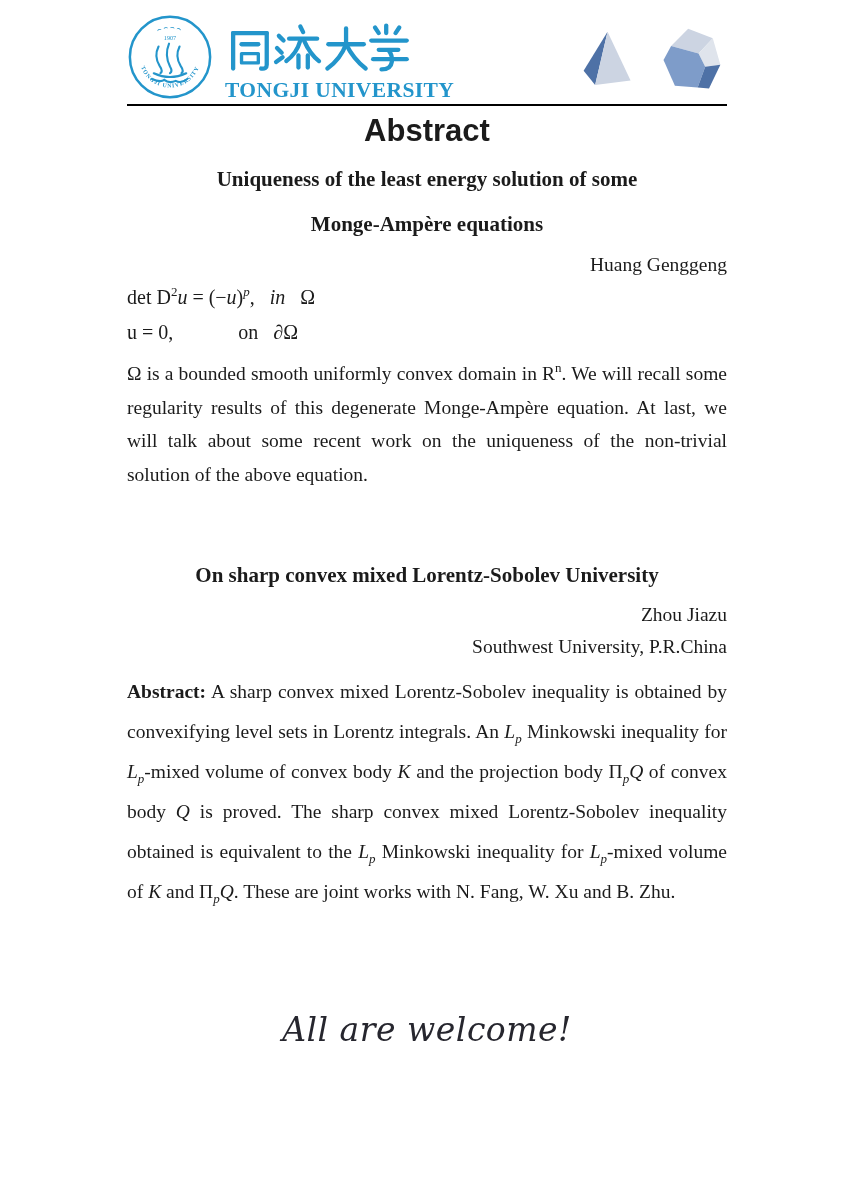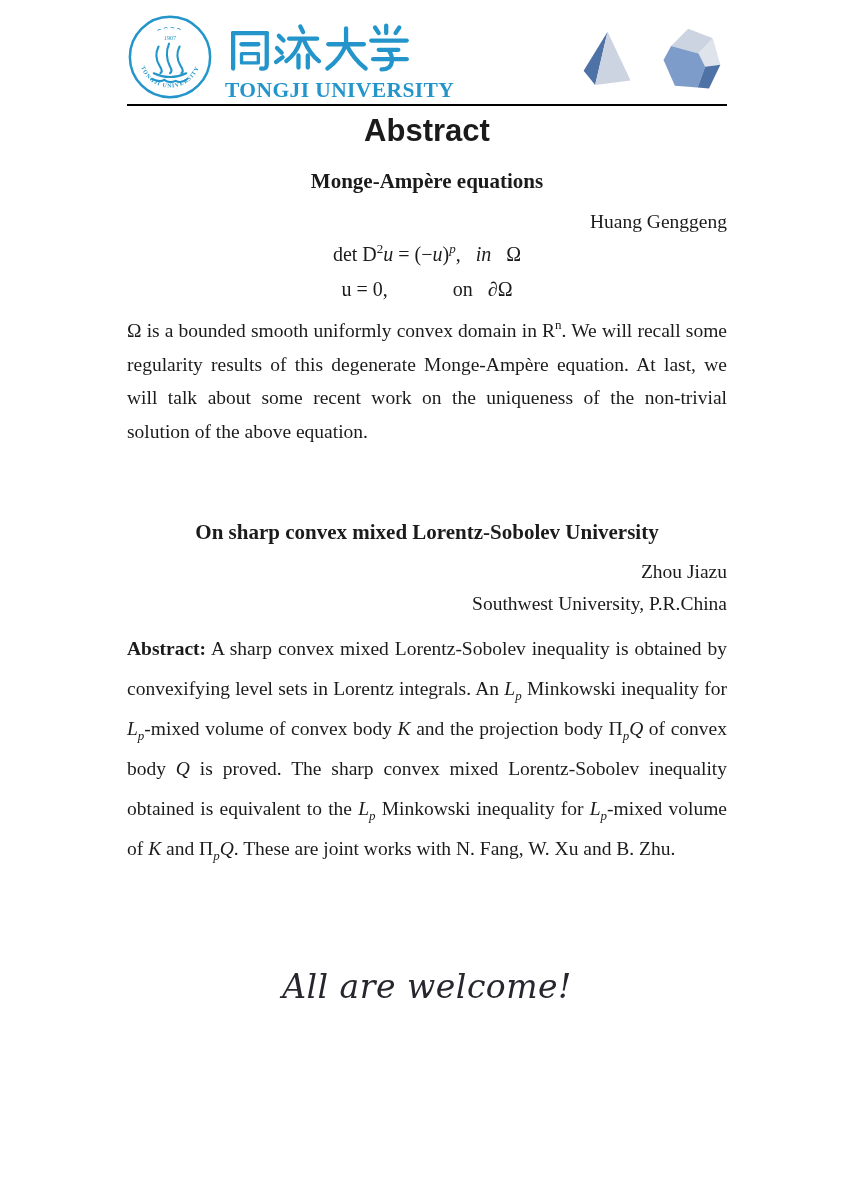--- a/index.html
+++ b/index.html
@@ -38,21 +38,21 @@
   .para{
     font-size:19.5px;text-align:justify;margin:0;
   }
   .p-intro{line-height:33.5px;margin-top:12px;}
   .p-body1{line-height:33.5px;margin-top:8px;}
   .p-body2{line-height:40px;margin-top:13px;}
   .ab-label{font-weight:bold;}
   
   .eqs{margin-top:3px;}
   .eqline{
-    text-align:center;font-size:20px;line-height:34.5px;white-space:pre-wrap;
+    text-align:left;font-size:20px;line-height:34.5px;white-space:pre-wrap;
   }
   .it{font-style:italic;}
   .sp{font-size:13px;vertical-align:8px;line-height:0;}
   .sb{font-size:13px;vertical-align:-5px;line-height:0;}
   
   .footer{
     text-align:center;margin-top:98px;
     font-family:"DejaVu Serif","Liberation Serif",serif;
     font-style:italic;font-weight:normal;font-size:33px;color:#26262e;letter-spacing:0.5px;
   }
@@ -137,20 +137,21 @@
         <polygon points="53,45 69,43 57,68 45,67" style="fill:var(--shape-dark,#4e71a6)"></polygon>
       </svg>
     </div>
   </div>
 
   <hr class="divider">
 
   <div class="h-abstract">Abstract</div>
 
   <div>
+    <div class="talk-title t1-l1">Uniqueness of the least energy solution of some</div>
     <div class="talk-title t1-l2">Monge-Ampère equations</div>
     <div class="byline speaker1">Huang Genggeng</div>
     <div class="eqs">
       <div class="eqline"><span>det D</span><span class="sp">2</span><span class="it">u</span><span> = (−</span><span class="it">u</span><span>)</span><span class="sp it">p</span><span>,   </span><span class="it">in</span><span>   Ω</span></div>
       <div class="eqline"><span>u = 0,             on   ∂Ω</span></div>
     </div>
     <p class="para p-body1"><span>Ω  is a bounded smooth uniformly convex domain in  R</span><span class="sp">n</span><span>. We will recall some regularity results of this degenerate Monge-Ampère equation. At last, we will talk about some recent work on the uniqueness of the non-trivial solution of the above equation.</span></p>
   </div>
 
   <div>

